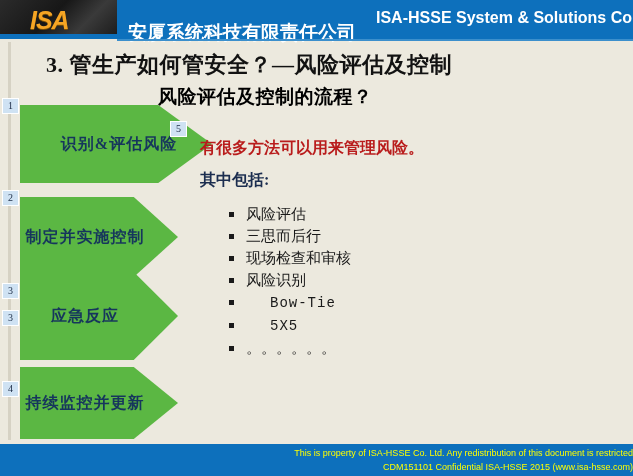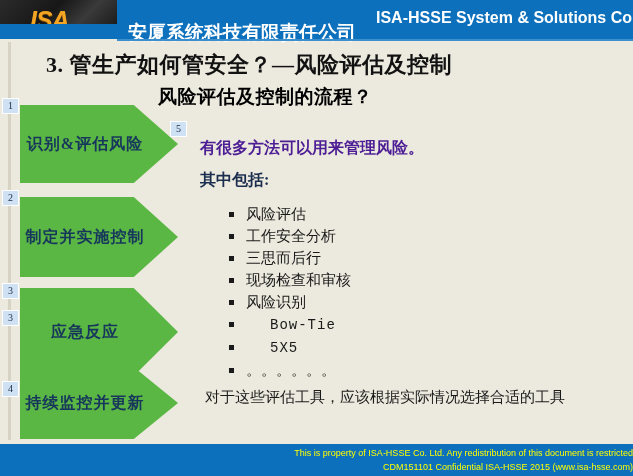--- a/index.html
+++ b/index.html
@@ -19,21 +19,21 @@
   
   #header {
     position: absolute;
     left: 0; top: 0;
     width: 633px; height: 39px;
     background: #0d70bc;
   }
   #logo-box {
     position: absolute;
     left: 0; top: 0;
-    width: 117px; height: 24px;
+    width: 117px; height: 34px;
     background: linear-gradient(135deg, #2b2b2b 0%, #171717 45%, #3a3a3a 72%, #1d1d1d 100%);
     overflow: hidden;
   }
   #logo-text {
     position: absolute;
     left: 30px; top: 6px;
     font-family: "Liberation Sans", sans-serif;
     font-weight: bold;
     font-style: italic;
     font-size: 25px;
@@ -110,23 +110,23 @@
     align-items: center;
     justify-content: center;
     clip-path: polygon(0% 0%, 72% 0%, 100% 50%, 72% 100%, 0% 100%);
     -webkit-clip-path: polygon(0% 0%, 72% 0%, 100% 50%, 72% 100%, 0% 100%);
     text-align: center;
   }
   .chevron-label {
     transform: translateX(-14px);
     white-space: nowrap;
   }
-  #chev-1 { top: 105px;  height: 78px; }
+  #chev-1 { top: 105px;  height: 78px; padding-left: 34px; }
   #chev-2 { top: 197px;  height: 80px; }
-  #chev-3 { top: 288px;  height: 88px; }
+  #chev-3 { top: 272px;  height: 88px; }
   #chev-4 { top: 367px;  height: 72px; }
 
   
   .marker {
     position: absolute;
     width: 15px; height: 14px;
     background: #cfe2f3;
     border: 1px solid #ffffff;
     color: #20304a;
     font-family: "Liberation Serif", serif;
@@ -140,21 +140,21 @@
   #marker-3b{ left: 2px;   top: 310px; }
   #marker-4 { left: 2px;   top: 381px; }
   #marker-5 { left: 170px; top: 121px; }
 
   
   #body-line-1 {
     position: absolute;
     left: 200px; top: 138px;
     font-size: 16px;
     font-weight: bold;
-    color: #4c1d95;
+    color: #b91c1c;
     white-space: nowrap;
   }
   #body-line-2 {
     position: absolute;
     left: 200px; top: 170px;
     font-size: 16px;
     font-weight: bold;
     color: #1b2d4f;
     white-space: nowrap;
   }
@@ -242,29 +242,27 @@
   <div class="marker" id="marker-3">3</div>
   <div class="marker" id="marker-3b">3</div>
   <div class="marker" id="marker-4">4</div>
   <div class="marker" id="marker-5">5</div>
 
   <div id="body-line-1">有很多方法可以用来管理风险。</div>
   <div id="body-line-2">其中包括:</div>
 
   <ul id="bullet-list">
     <li><span class="bullet-sq"></span><span>风险评估</span></li>
-    <li><span class="bullet-sq"></span><span>工作安全分析</span></li>
     <li><span class="bullet-sq"></span><span>三思而后行</span></li>
     <li><span class="bullet-sq"></span><span>现场检查和审核</span></li>
     <li><span class="bullet-sq"></span><span>风险识别</span></li>
     <li><span class="bullet-sq"></span><span class="mono-item">Bow-Tie</span></li>
     <li><span class="bullet-sq"></span><span class="mono-item">5X5</span></li>
     <li><span class="bullet-sq"></span><span>。。。。。。</span></li>
   </ul>
 
-  <div id="closing-text">对于这些评估工具，应该根据实际情况选择合适的工具</div>
 
   <div id="footer">
     <div id="footer-line-1">This is property of ISA-HSSE Co. Ltd. Any redistribution of this document is restricted</div>
     <div id="footer-line-2">CDM151101 Confidential   ISA-HSSE 2015  (www.isa-hsse.com)</div>
   </div>
 
 </div>
 
 </body></html>

